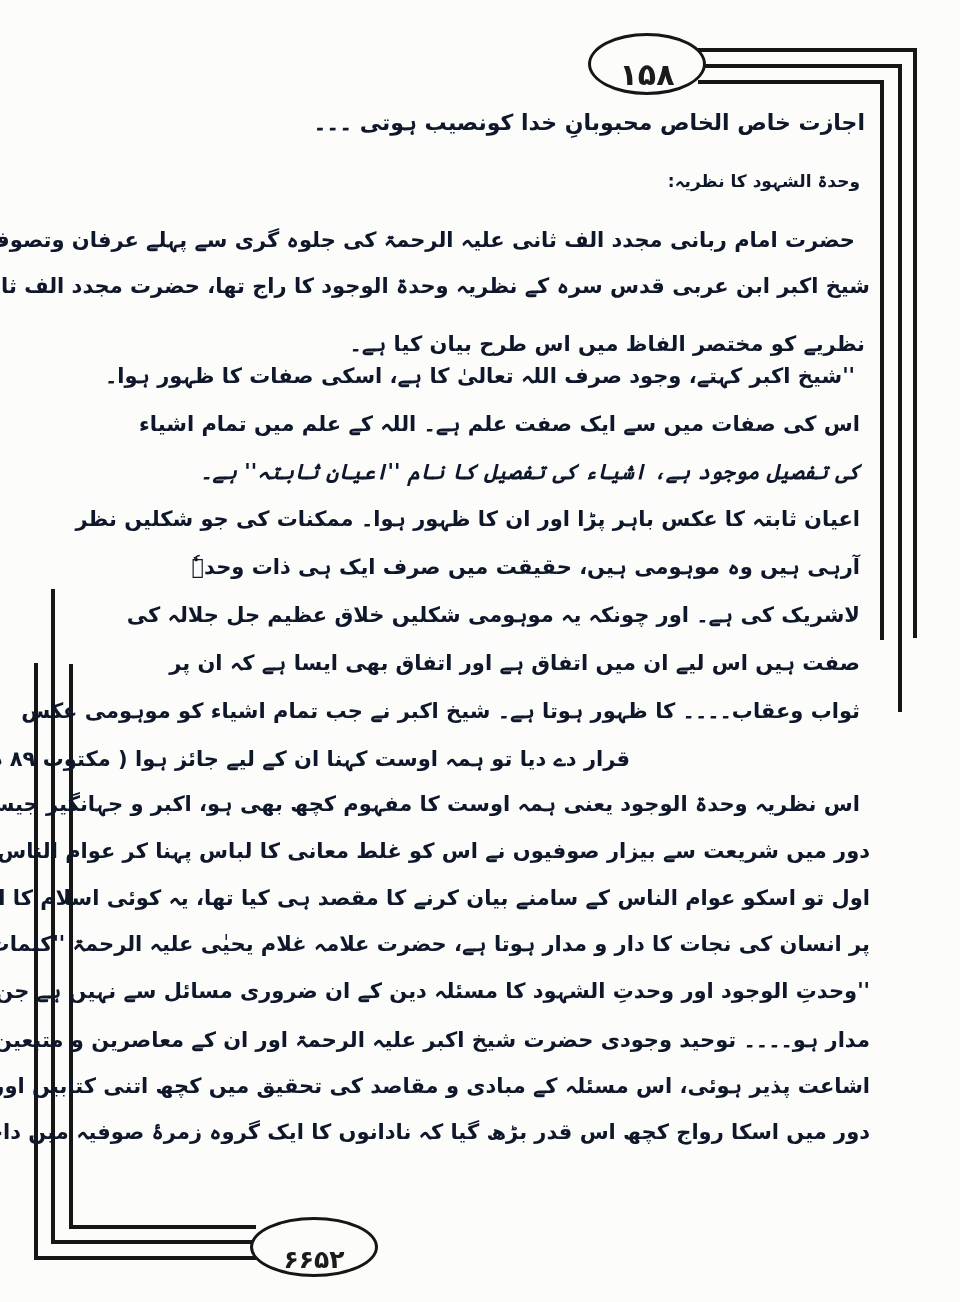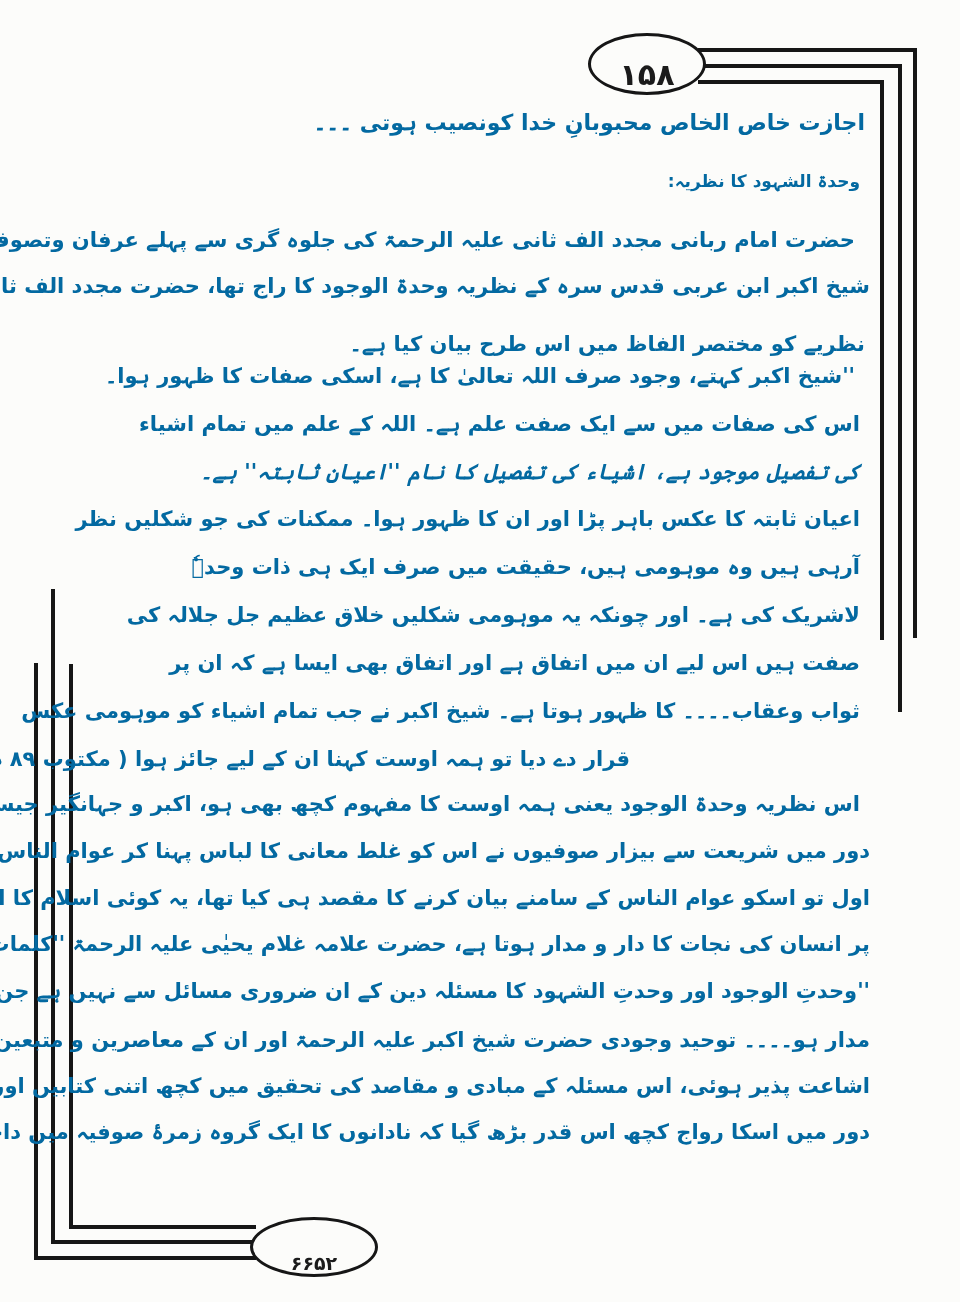--- a/index.html
+++ b/index.html
@@ -18,31 +18,31 @@
   .oval{
     position:absolute;
     border:3.5px solid #161616;
     border-radius:50%;
     background:#fcfcfa;
     display:flex;align-items:flex-end;justify-content:center;
     font-weight:bold;
     z-index:3;
   }
   .oval.top{left:588px;top:33px;width:112px;height:56px;font-size:30px;}
-  .oval.bottom{left:250px;top:1217px;width:122px;height:54px;font-size:19px;}
+  .oval.bottom{left:250px;top:1217px;width:122px;height:54px;font-size:25px;}
   
   .tline{
     position:absolute;
     direction:rtl;
     unicode-bidi:embed;
     white-space:nowrap;
     text-align:right;
     line-height:1.35;
     font-weight:bold;
-    color:#0369a1;
+    color:#0f172a;
     z-index:2;
   }
   .body-line{font-size:21px;}
   .quote-line{font-size:21px;}
   .cont-line{font-size:22px;}
   .heading{font-size:17px;}
 </style>
 </head>
 <body>
 

